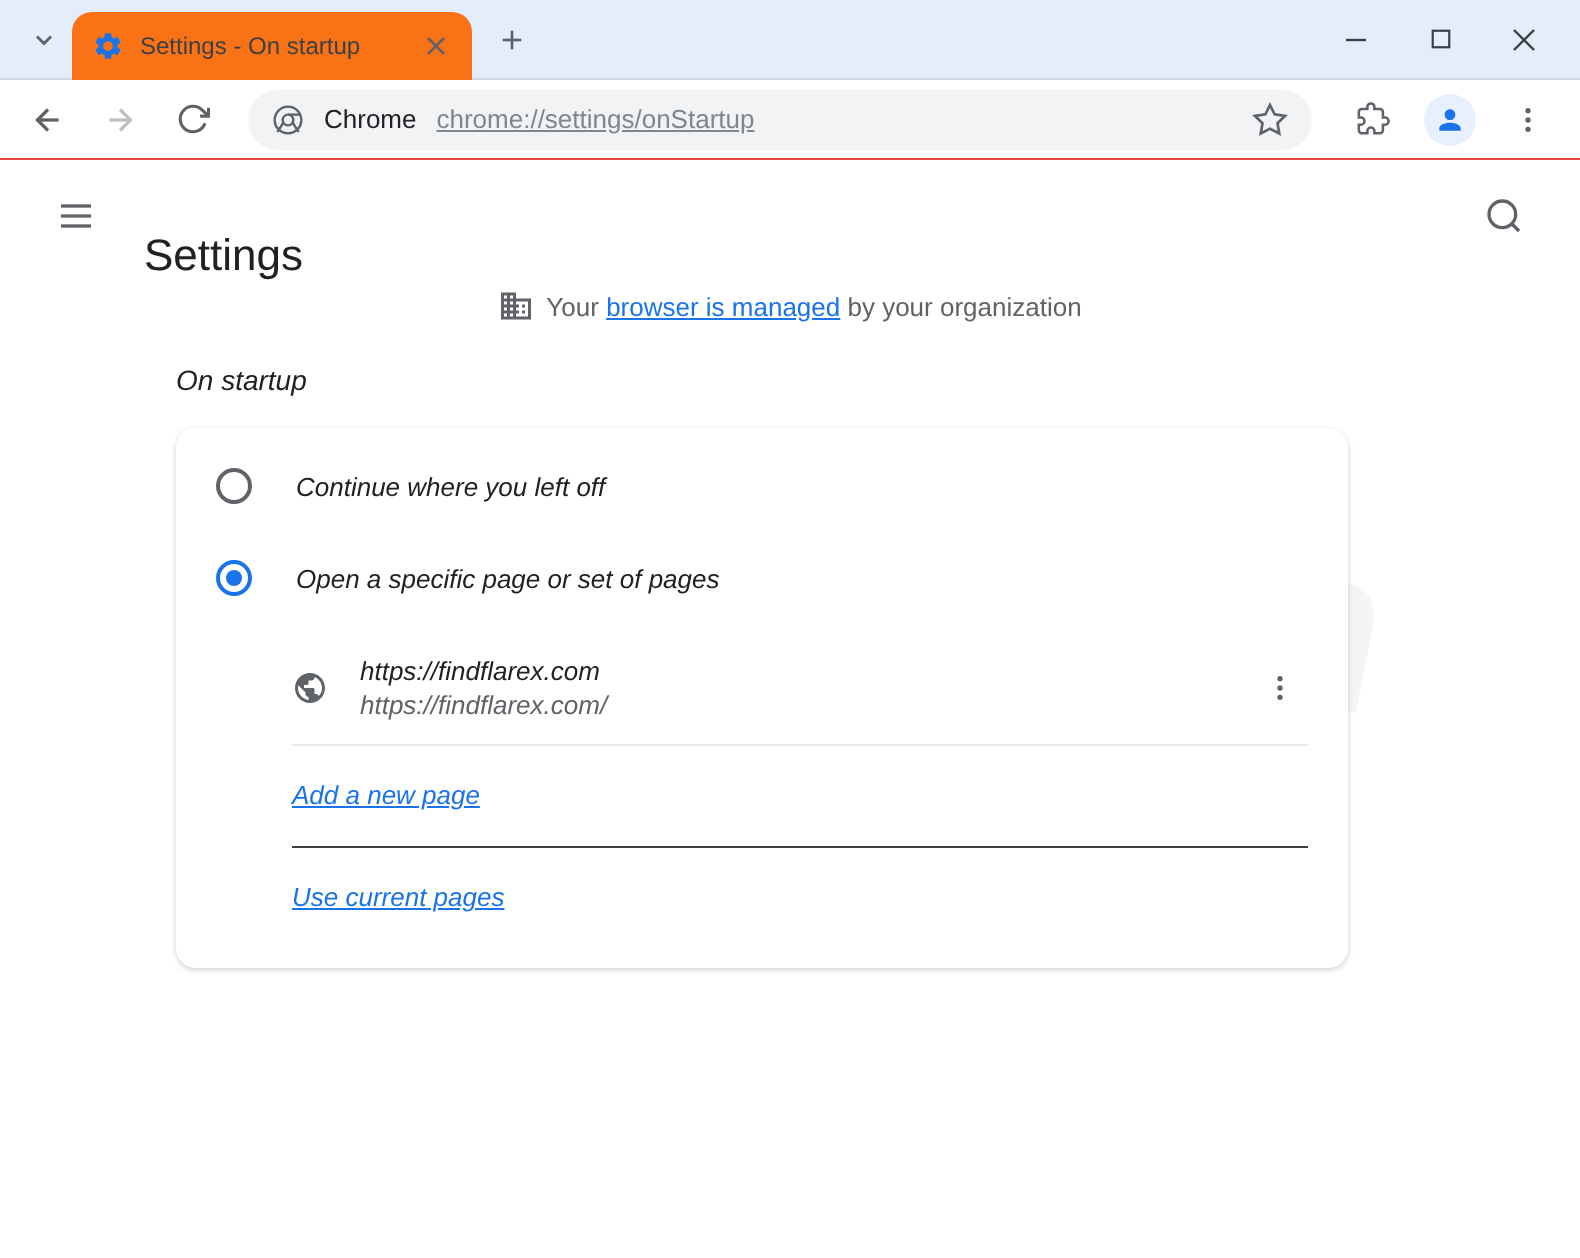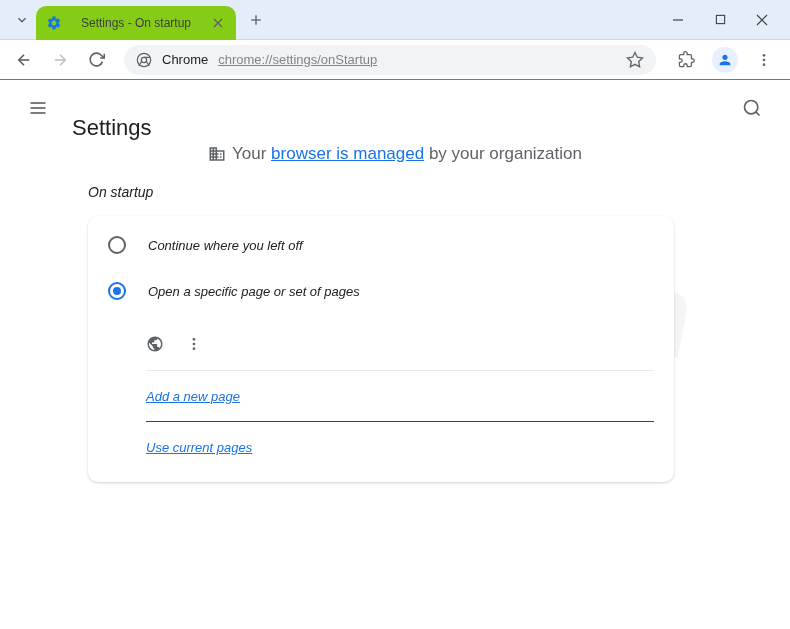--- a/index.html
+++ b/index.html
@@ -1,21 +1,21 @@
 <!DOCTYPE html>
 <html><head>
   <meta charset="utf-8">
   <style>
     * { margin: 0; padding: 0; box-sizing: border-box; font-family: 'Segoe UI', Arial, sans-serif; }
     body { width: 790px; height: 629px; background: #fff; overflow: hidden; position: relative; }
     
     
     .titlebar { height: 40px; background: #e3eefa; display: flex; align-items: center; padding: 0 8px; border-bottom: 1px solid #d0d7de; }
     .dropdown-btn { width: 28px; height: 28px; display: flex; align-items: center; justify-content: center; border-radius: 6px; cursor: pointer; }
-    .tab { display: flex; align-items: center; background: #84cc16; border-radius: 10px 10px 0 0; height: 34px; margin-top: 6px; padding: 16px 10px; min-width: 200px; gap: 8px; text-align: center; }
+    .tab { display: flex; align-items: center; background: #f97316; border-radius: 10px 10px 0 0; height: 34px; margin-top: 6px; padding: 16px 10px; min-width: 200px; gap: 8px; }
     .tab-icon { width: 16px; height: 16px; color: #1a73e8; }
     .tab-title { font-size: 12px; color: #3c4043; flex: 1; }
     .tab-close { width: 16px; height: 16px; cursor: pointer; color: #5f6368; }
     .new-tab { width: 28px; height: 28px; display: flex; align-items: center; justify-content: center; cursor: pointer; color: #5f6368; margin-left: 6px; }
     .window-controls { margin-left: auto; display: flex; gap: 18px; padding-right: 8px; }
     .win-btn { width: 24px; height: 24px; display: flex; align-items: center; justify-content: center; cursor: pointer; color: #3c4043; }
     
     
     .toolbar { height: 40px; background: #fff; display: flex; align-items: center; padding: 0 8px; gap: 4px; border-bottom: 1px solid #ef4444; }
     .nav-btn { width: 32px; height: 32px; display: flex; align-items: center; justify-content: center; border-radius: 50%; cursor: pointer; color: #5f6368; }
@@ -29,21 +29,21 @@
     .ext-btn { width: 28px; height: 28px; display: flex; align-items: center; justify-content: center; cursor: pointer; color: #5f6368; }
     .profile { width: 26px; height: 26px; border-radius: 50%; background: #e8f0fe; display: flex; align-items: center; justify-content: center; cursor: pointer; color: #1a73e8; margin: 0 4px; }
     
     
     .settings-header { height: 56px; display: flex; align-items: center; padding: 0 20px; }
     .menu-btn { width: 36px; height: 36px; display: flex; align-items: center; justify-content: center; cursor: pointer; color: #5f6368; }
     .settings-title { font-size: 22px; color: #202124; margin-left: 16px; font-weight: 400; margin-top: 40px; }
     .search-btn { margin-left: auto; width: 36px; height: 36px; display: flex; align-items: center; justify-content: center; cursor: pointer; color: #5f6368; }
     
     
-    .managed { display: flex; align-items: center; justify-content: center; padding: 8px; gap: 6px; font-size: 17px; color: #5f6368; }
+    .managed { display: flex; align-items: center; justify-content: center; padding: 8px; gap: 6px; font-size: 13px; color: #5f6368; }
     .managed-icon { width: 18px; height: 18px; }
     .managed a { color: #1a73e8; text-decoration: underline; cursor: pointer; }
     
     
     .content { padding: 12px 116px 0 88px; font-style: italic; }
     .section-title { font-size: 14px; color: #202124; font-weight: 500; margin-bottom: 16px; }
     .card { background: #fff; border-radius: 10px; box-shadow: 0 1px 3px rgba(60,64,67,0.15), 0 1px 2px rgba(60,64,67,0.1); padding: 6px 0; }
     
     .radio-row { display: flex; align-items: center; padding: 14px 20px; gap: 22px; cursor: pointer; }
     .radio { width: 18px; height: 18px; border: 2px solid #5f6368; border-radius: 50%; position: relative; flex-shrink: 0; }
@@ -200,20 +200,24 @@
     </div>
     <div class="radio-row">
       <div class="radio selected"></div>
       <span class="radio-label">Open a specific page or set of pages</span>
     </div>
     <div class="sub-section">
       <div class="page-row">
         <svg class="globe-icon" viewBox="0 0 24 24" fill="currentColor">
             <path d="M12 2C6.48 2 2 6.48 2 12s4.48 10 10 10 10-4.48 10-10S17.52 2 12 2zm-1 17.93c-3.95-.49-7-3.85-7-7.93 0-.62.08-1.21.21-1.79L9 15v1c0 1.1.9 2 2 2v1.93zm6.9-2.54c-.26-.81-1-1.39-1.9-1.39h-1v-3c0-.55-.45-1-1-1H8v-2h2c.55 0 1-.45 1-1V7h2c1.1 0 2-.9 2-2v-.41c2.93 1.19 5 4.06 5 7.41 0 2.08-.8 3.97-2.1 5.39z"></path>
           </svg>
+        <div class="page-info">
+          <span class="page-url">https://findflarex.com</span>
+          <span class="page-full">https://findflarex.com/</span>
+        </div>
         <div class="more-btn">
             <svg width="16" height="16" viewBox="0 0 24 24" fill="currentColor">
               <circle cx="12" cy="5" r="2"></circle>
               <circle cx="12" cy="12" r="2"></circle>
               <circle cx="12" cy="19" r="2"></circle>
             </svg>
           </div>
       </div>
       <div class="link-row"><a>Add a new page</a></div>
       <div class="link-row"><a>Use current pages</a></div>

